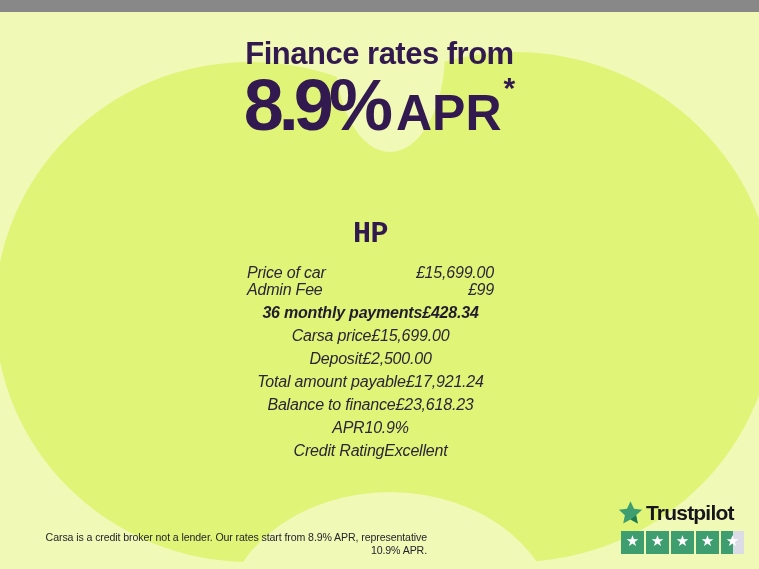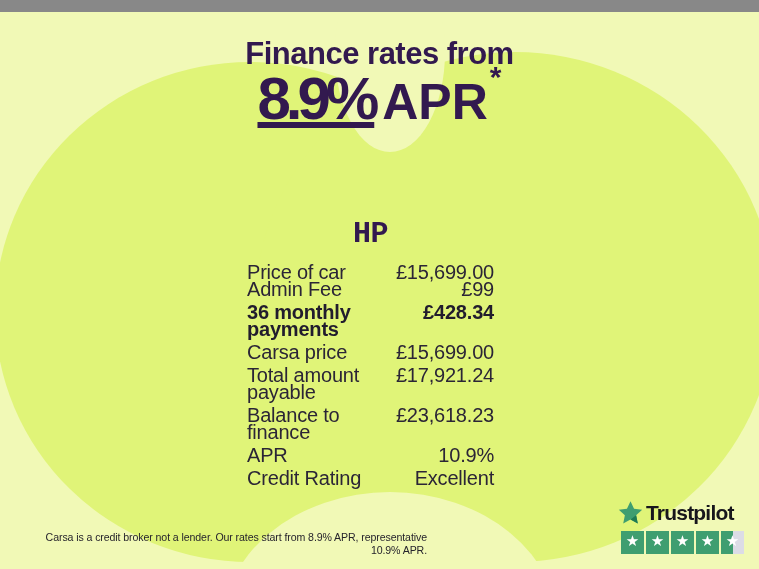--- a/index.html
+++ b/index.html
@@ -37,47 +37,47 @@
     font-size:31px;font-weight:800;letter-spacing:-.5px;
     color:var(--heading);
   }
   .rate-line{
     position:absolute;left:0;top:52px;width:100%;
     display:flex;justify-content:center;align-items:baseline;
     color:var(--heading);
     white-space:nowrap;
   }
   .rate-big{
-    font-size:60px;font-weight:800;letter-spacing:-5px;line-height:1.15;text-decoration:underline;
+    font-size:72px;font-weight:800;letter-spacing:-5px;line-height:1.15;
   }
   .rate-unit{
     font-size:50px;font-weight:800;letter-spacing:0px;margin-left:8px;
   }
   .rate-asterisk{
     font-size:30px;font-weight:800;
     position:relative;top:-32px;margin-left:2px;
     display:inline-block;
   }
   
   .plan-title{
     position:absolute;left:247px;top:205px;width:247px;
     text-align:center;
     font-size:30px;font-weight:800;letter-spacing:-.5px;
     color:var(--heading);
     font-family:Liberation Mono, monospace;
   }
   .finance-table{
     position:absolute;left:247px;top:252px;width:247px;
-    font-size:20px;color:var(--body-text);
+    font-size:16px;color:var(--body-text);font-style:italic;
   }
   .finance-row{
     display:flex;justify-content:space-between;align-items:baseline;
     line-height:17px;
   }
-  .finance-row.spaced{margin-top:6px;}
+  .finance-row.spaced{margin-top:6px;justify-content:center;}
   .finance-row.bold{font-weight:700;color:var(--bold-text);}
   .finance-row .label{text-align:left;letter-spacing:-.2px;}
   .finance-row .value{text-align:right;letter-spacing:-.2px;}
   
   .disclaimer{
     position:absolute;left:27px;top:519px;width:400px;
     font-size:10.6px;line-height:13px;letter-spacing:-.1px;
     color:var(--disclaimer);
     text-align:right;
   }
@@ -133,20 +133,24 @@
         <span class="label">Admin Fee</span>
         <span class="value">£99</span>
       </div>
       <div class="finance-row bold spaced">
         <span class="label">36 monthly payments</span>
         <span class="value">£428.34</span>
       </div>
       <div class="finance-row spaced">
         <span class="label">Carsa price</span>
         <span class="value">£15,699.00</span>
+      </div>
+      <div class="finance-row spaced">
+        <span class="label">Deposit</span>
+        <span class="value">£2,500.00</span>
       </div>
       <div class="finance-row spaced">
         <span class="label">Total amount payable</span>
         <span class="value">£17,921.24</span>
       </div>
       <div class="finance-row spaced">
         <span class="label">Balance to finance</span>
         <span class="value">£23,618.23</span>
       </div>
       <div class="finance-row spaced">

